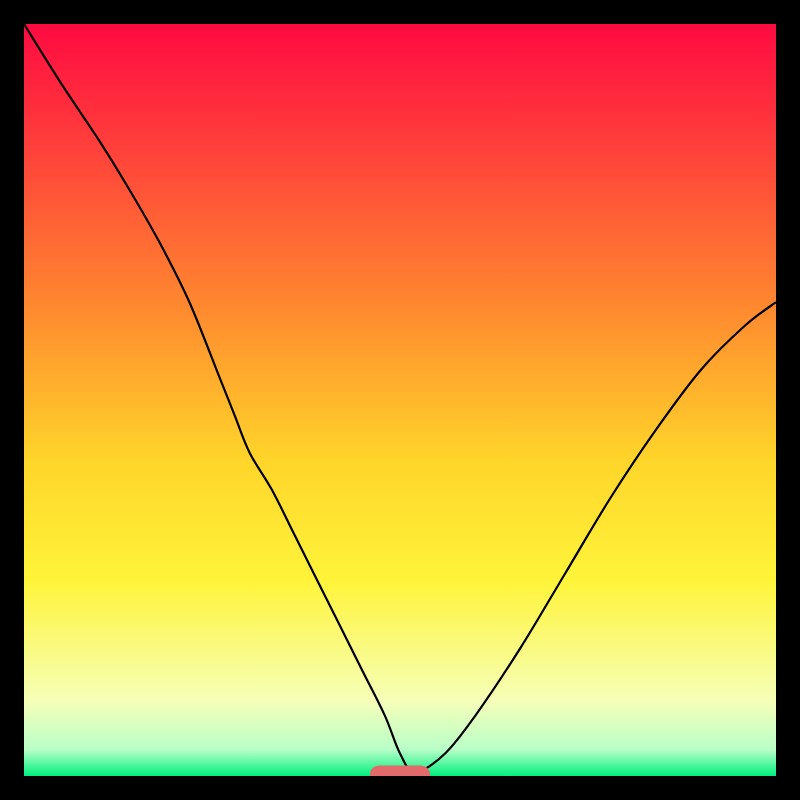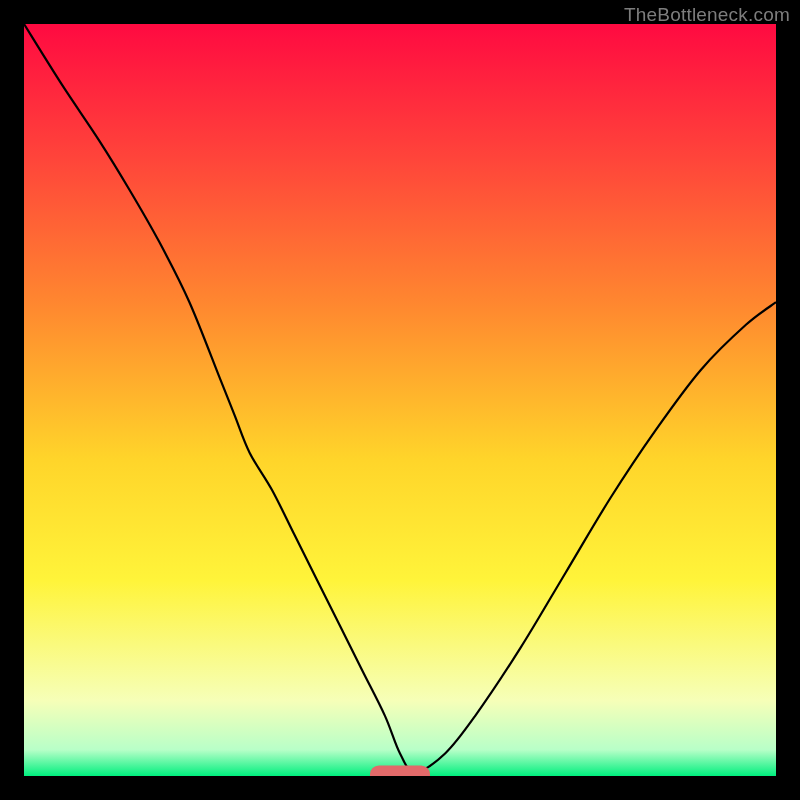--- a/index.html
+++ b/index.html
@@ -48,14 +48,13 @@
           <stop offset="74%" stop-color="#fff43a"></stop>
           <stop offset="90%" stop-color="#f6ffb8"></stop>
           <stop offset="96.5%" stop-color="#b8ffc8"></stop>
           <stop offset="100%" stop-color="#00ef7e"></stop>
         </linearGradient>
     </defs>
     <rect x="0" y="0" width="752" height="752" fill="url(#bg-grad)"></rect>
     <path id="curve" fill="none" d="M 0 0 C 6.266666666666667 10.026666666666662 25.06666666666667 40.73333333333329 37.6 60.15999999999997 C 50.13333333333333 79.58666666666664 63.92 99.01333333333339 75.2 116.56000000000006 C 86.48 134.1066666666667 95.25333333333336 148.51999999999995 105.28000000000002 165.43999999999994 C 115.30666666666667 182.35999999999993 125.33333333333331 199.28000000000003 135.35999999999999 218.08000000000004 C 145.38666666666666 236.88000000000005 155.41333333333333 255.68 165.44 278.24 C 175.46666666666667 300.8 188 334.64 195.52 353.44 C 203.04000000000002 372.24 205.5466666666667 378.50666666666666 210.56000000000003 391.04 C 215.57333333333335 403.5733333333334 219.33333333333331 416.1066666666667 225.6 428.64 C 231.86666666666667 441.1733333333333 240.64000000000004 452.4533333333333 248.16000000000003 466.24 C 255.68 480.0266666666667 263.2 496.32 270.71999999999997 511.36 C 278.23999999999995 526.4 285.76000000000005 541.44 293.28000000000003 556.48 C 300.8 571.52 308.32 586.5600000000001 315.84 601.6 C 323.35999999999996 616.64 330.88000000000005 631.6800000000001 338.40000000000003 646.72 C 345.92 661.76 354.6933333333333 678.0533333333334 360.96 691.84 C 367.22666666666663 705.6266666666667 370.9866666666667 720.0400000000001 376 729.44 C 381.0133333333333 738.84 383.52 748.24 391.04 748.24 C 398.56000000000006 748.24 411.0933333333334 738.84 421.12000000000006 729.44 C 431.1466666666667 720.0400000000001 438.66666666666663 709.3866666666668 451.2 691.84 C 463.73333333333335 674.2933333333333 481.2800000000001 647.9733333333334 496.32000000000005 624.16 C 511.36 600.3466666666666 526.4 574.0266666666666 541.4399999999999 548.96 C 556.4799999999999 523.8933333333334 571.5200000000001 497.5733333333333 586.5600000000001 473.76 C 601.6 449.94666666666666 616.64 427.38666666666666 631.68 406.08 C 646.7199999999999 384.7733333333333 661.7600000000001 363.46666666666664 676.8000000000001 345.91999999999996 C 691.84 328.3733333333333 709.3866666666667 312.08 721.92 300.8 C 734.4533333333333 289.52000000000004 746.9866666666667 282 752 278.24" stroke="#000000" stroke-width="2.2"></path>
     <rect id="marker" x="345.92" y="741.472" width="60.160000000000004" height="18.048000000000002" rx="9.024000000000001" ry="9.024000000000001" fill="#e26a6a"></rect>
   </svg>
-  <div class="watermark">TheBottleneck.com</div>
 </div>
 
 </body></html>

